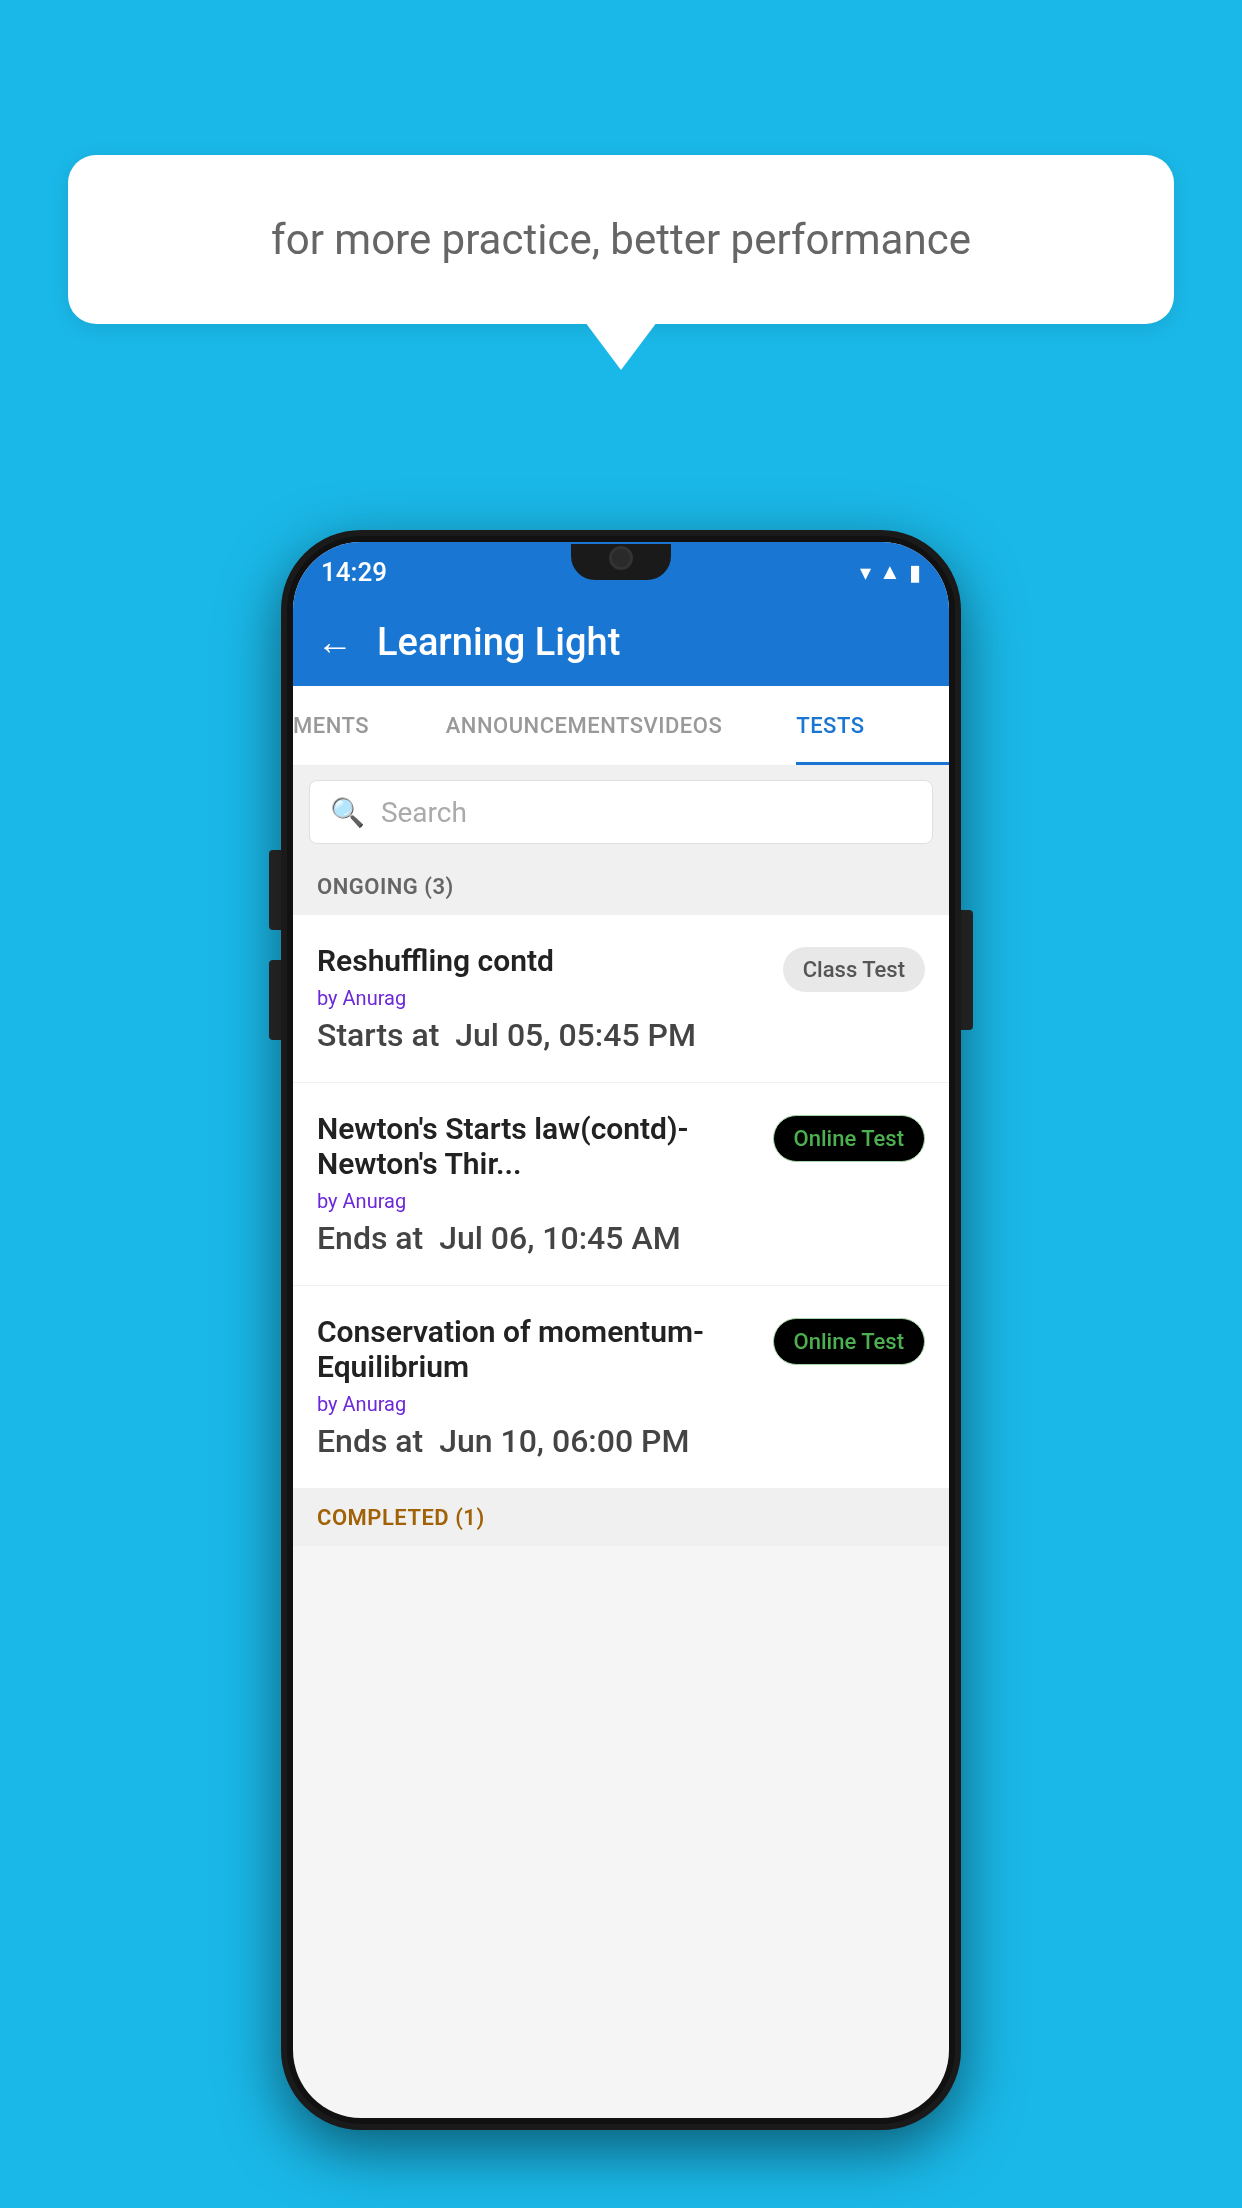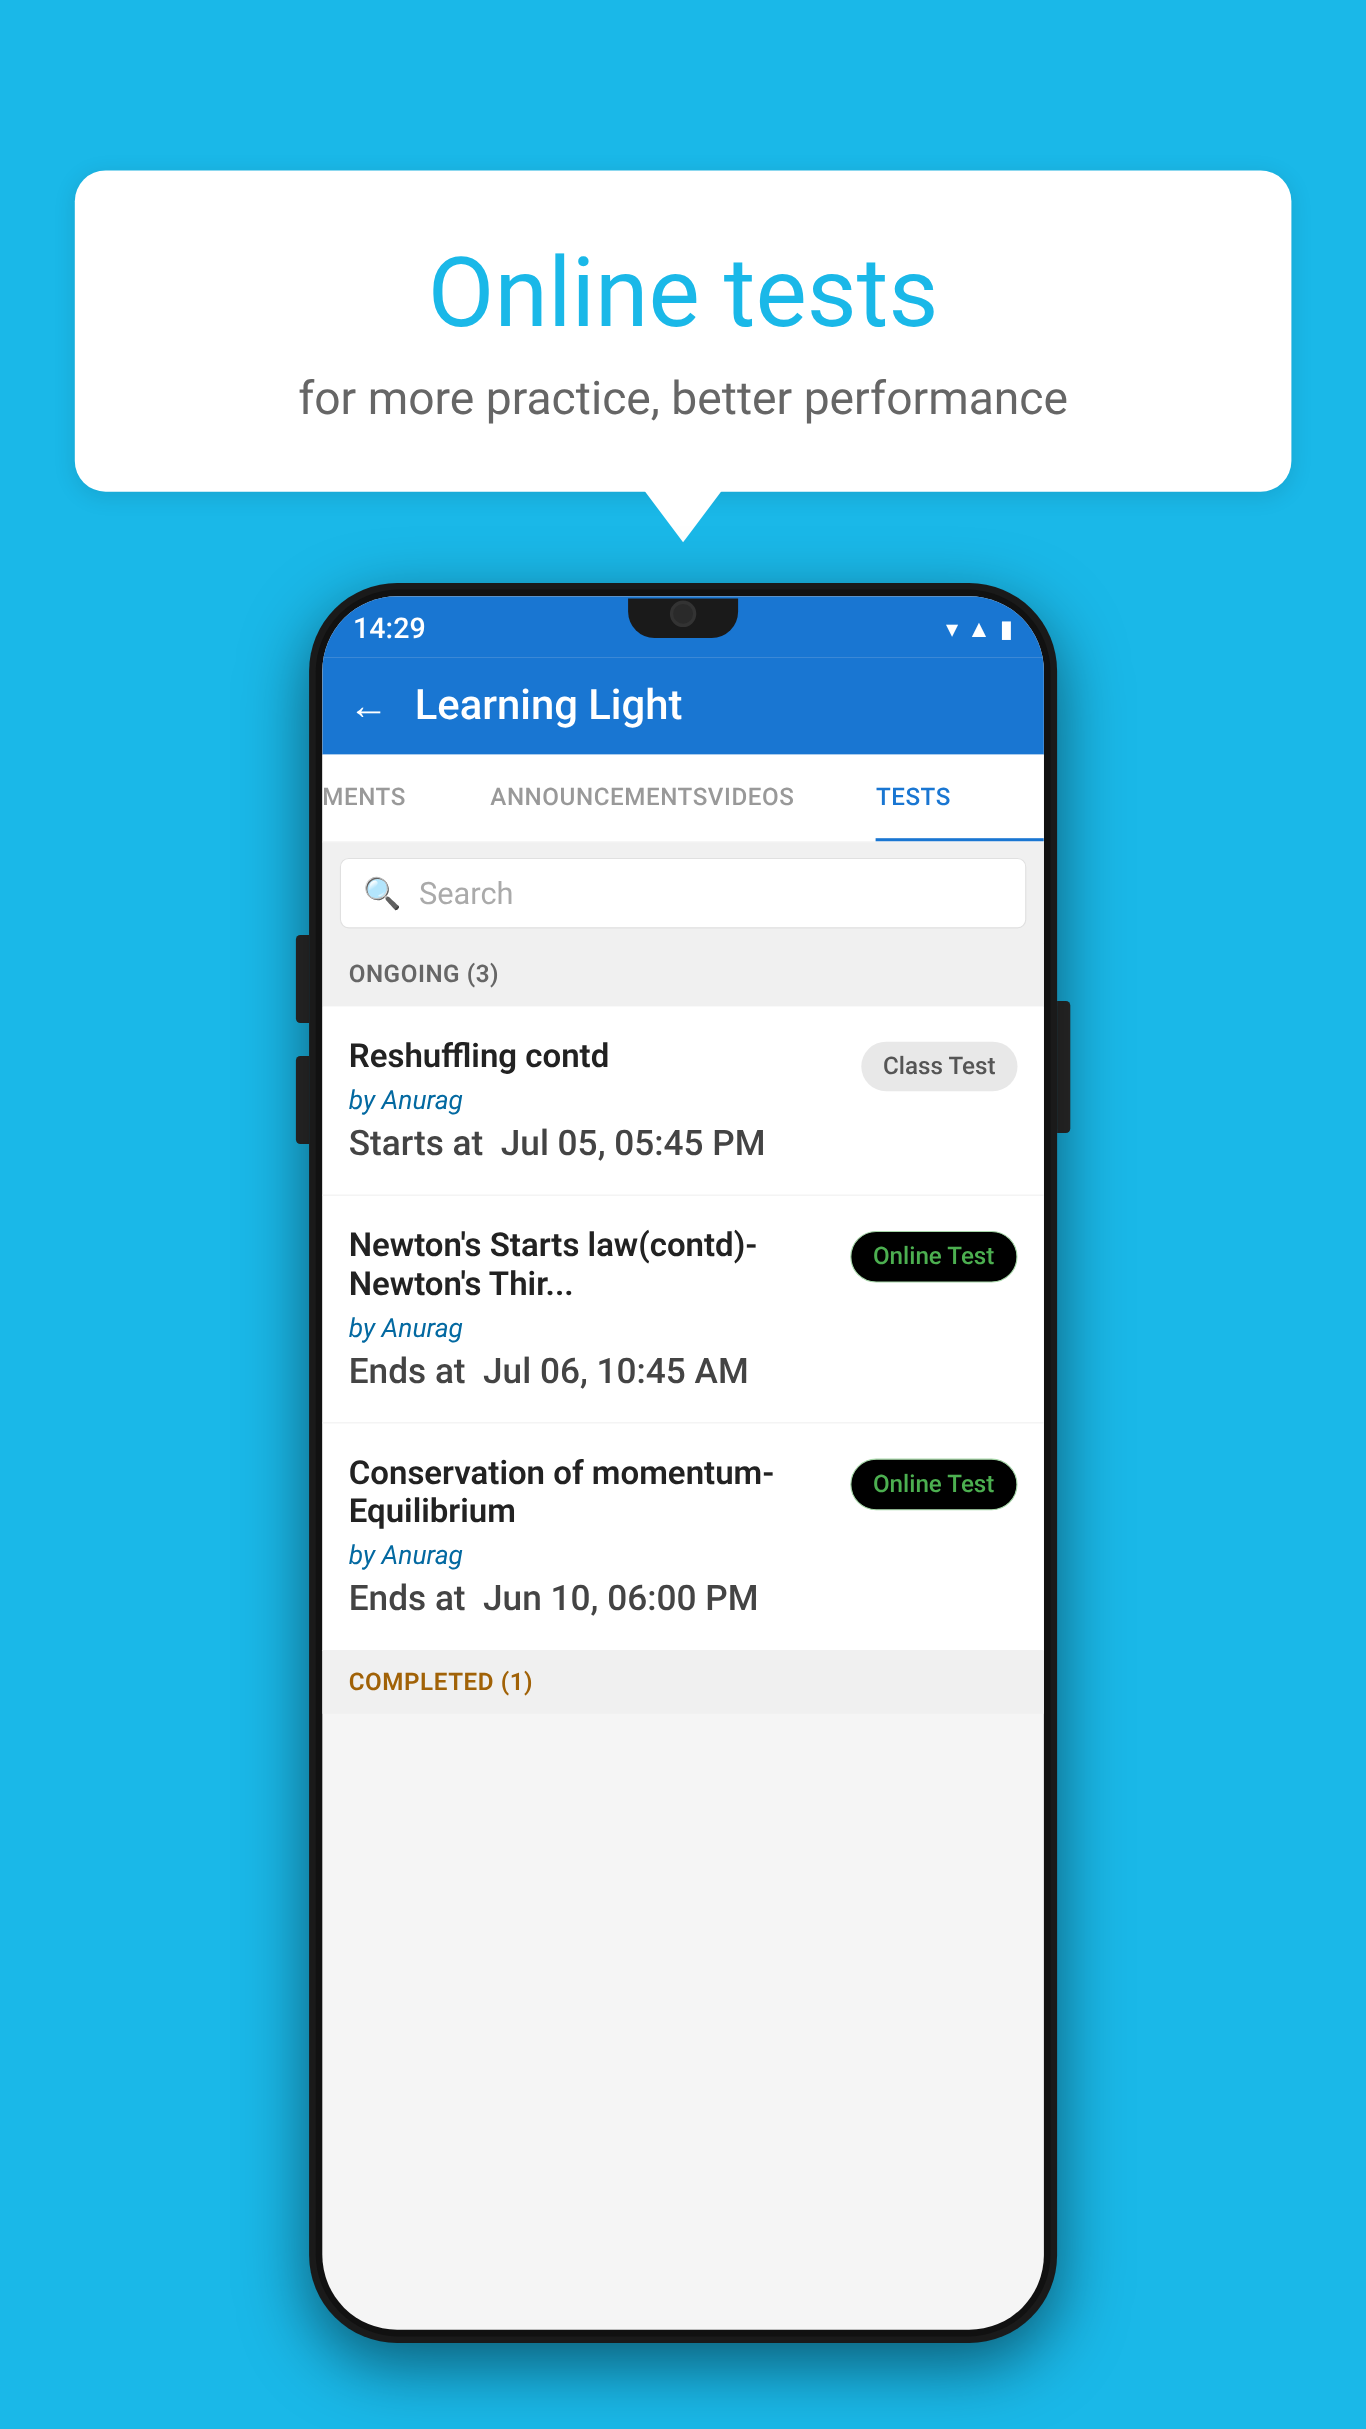--- a/index.html
+++ b/index.html
@@ -297,24 +297,23 @@
     }
 
     .test-name {
       font-size: 30px;
       font-weight: 600;
       color: #222;
       margin-bottom: 8px;
     }
 
     .test-author {
-      font-size: 24px;
-      color: #0369a1;
+      font-size: 20px;
+      color: #6d28d9;
       margin-bottom: 6px;
-      font-style: italic;
     }
 
     .test-date {
       font-size: 32px;
       color: #666;
     }
 
     .test-date span {
       font-weight: 500;
       color: #444;
@@ -348,21 +347,20 @@
       font-weight: 600;
       color: #a16207;
       letter-spacing: 0.5px;
     }
   </style>
 </head>
 <body>
 
 <div class="speech-bubble-container">
   <div class="speech-bubble">
-    <div class="speech-bubble-title">Online tests</div>
     <div class="speech-bubble-subtitle">for more practice, better performance</div>
   </div>
   <div class="speech-bubble-arrow"></div>
 </div>
 
 <div class="phone-container">
   <div class="phone-side-btn-left"></div>
   <div class="phone-side-btn-left2"></div>
   <div class="phone-side-btn-right"></div>
   <div class="phone-frame"></div>

